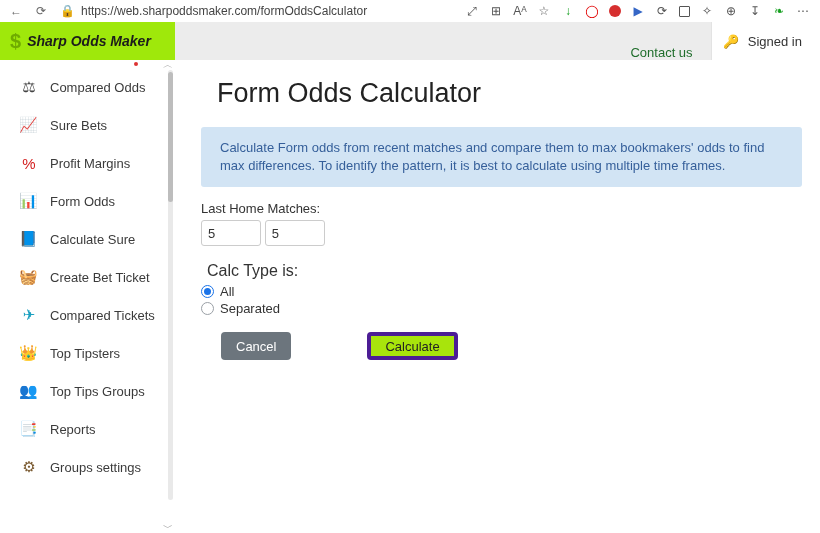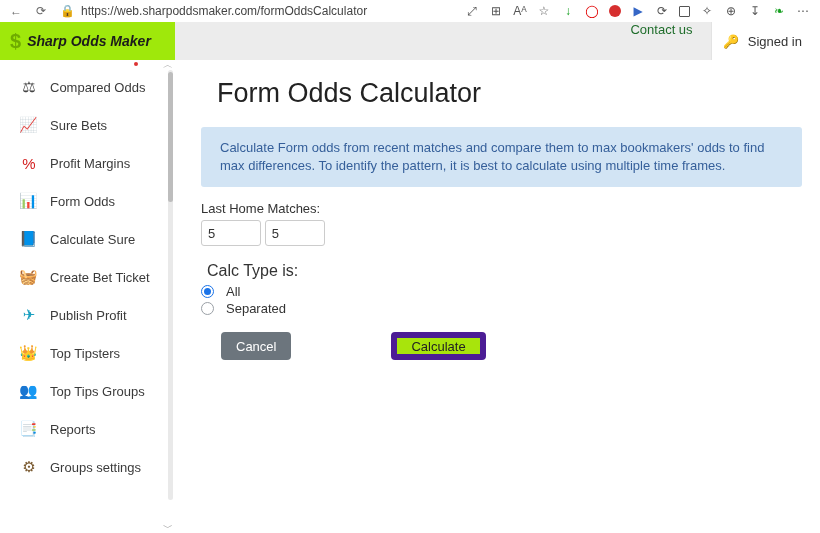--- a/index.html
+++ b/index.html
@@ -76,21 +76,21 @@
     font-weight: bold;
   }
   .logo-area .logo-text {
     font-weight: 700;
     font-size: 14px;
     color: #1c1c1c;
     font-style: italic;
   }
   .appbar .spacer { flex: 1; }
   .contact {
-    display:flex; align-items:flex-start;
+    display:flex; align-items:flex-end;
     padding: 0 18px;
     color: #1f6d2b;
     font-size: 13px;
   }
   .signed {
     background: #fff;
     display:flex; align-items:center; gap:8px;
     padding: 0 18px 0 12px;
     color:#333;
     font-size: 13px;
@@ -191,50 +191,50 @@
     color:#333;
     margin-bottom: 10px;
   }
   .calc-type-label {
     font-size:16px;
     margin: 6px 0 4px 6px;
   }
   .radio-row {
     display:flex;
     align-items:center;
-    gap:12px;
+    gap:6px;
     font-size:13px;
     margin-bottom:2px;
   }
   .radio {
     width:13px;height:13px;border:1.5px solid #9aa0a6;border-radius:50%;
     display:flex;align-items:center;justify-content:center;
   }
   .radio.selected { border-color:#1a73e8; }
   .radio.selected::after {
     content:'';
     width:7px;height:7px;border-radius:50%;background:#1a73e8;
   }
   .btn-row {
     display:flex;
-    gap:100px;
+    gap:76px;
     margin-top:16px;
     padding-left:20px;
   }
   .btn {
     height:28px;
     border-radius:4px;
     display:flex;align-items:center;justify-content:center;
     padding:0 14px;
     font-size:13px;
     cursor:pointer;
     border:1px solid transparent;
   }
   .btn.cancel { background: var(--gray-btn); color:#fff; }
-  .btn.calc { background: var(--lime-btn); color:#222; border:6px solid #4c1d95;}
+  .btn.calc { background: var(--lime-btn); color:#222; border:4px solid #4c1d95;}
 </style>
 </head>
 <body>
 
 <div class="chrome">
   <span class="icon">←</span>
   <span class="icon">⟳</span>
   <div class="url-box">
     <span class="lock">🔒</span>
     <span>https://web.sharpoddsmaker.com/formOddsCalculator</span>
@@ -297,21 +297,21 @@
         <div class="nav-item">
           <span class="nicon" style="color: rgb(42, 93, 160);">📘</span>
           <span>Calculate Sure</span>
         </div>
         <div class="nav-item">
           <span class="nicon" style="color: rgb(109, 62, 32);">🧺</span>
           <span>Create Bet Ticket</span>
         </div>
         <div class="nav-item">
           <span class="nicon" style="color: rgb(26, 160, 192);">✈</span>
-          <span>Publish Profit</span>
+          <span>Compared Tickets</span>
         </div>
         <div class="nav-item">
           <span class="nicon" style="color: rgb(212, 168, 32);">👑</span>
           <span>Top Tipsters</span>
         </div>
         <div class="nav-item">
           <span class="nicon" style="color: rgb(176, 64, 32);">👥</span>
           <span>Top Tips Groups</span>
         </div>
         <div class="nav-item">

